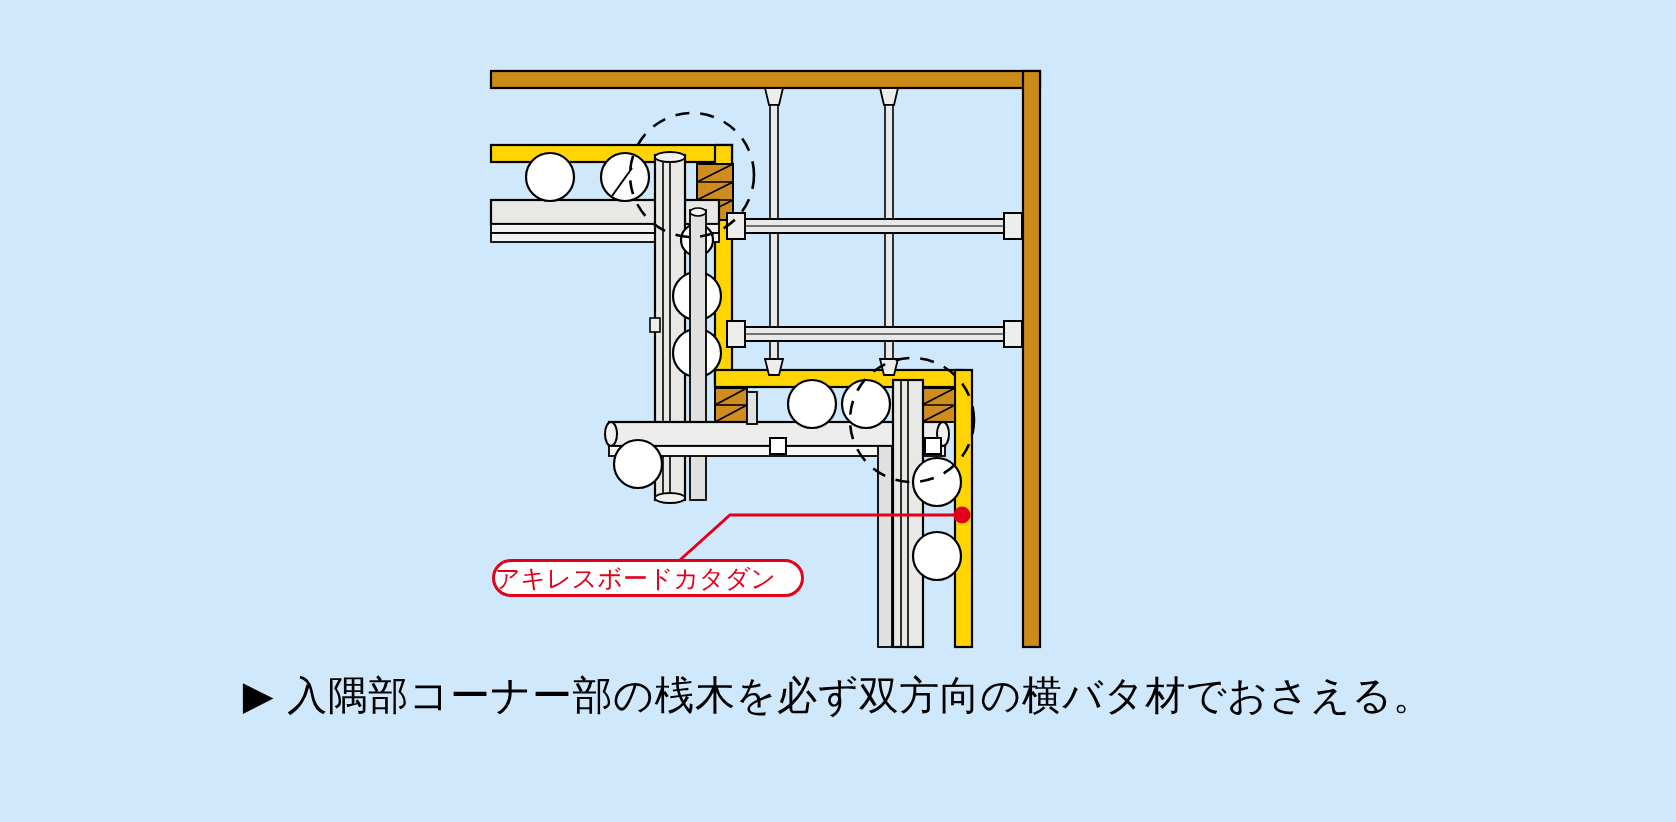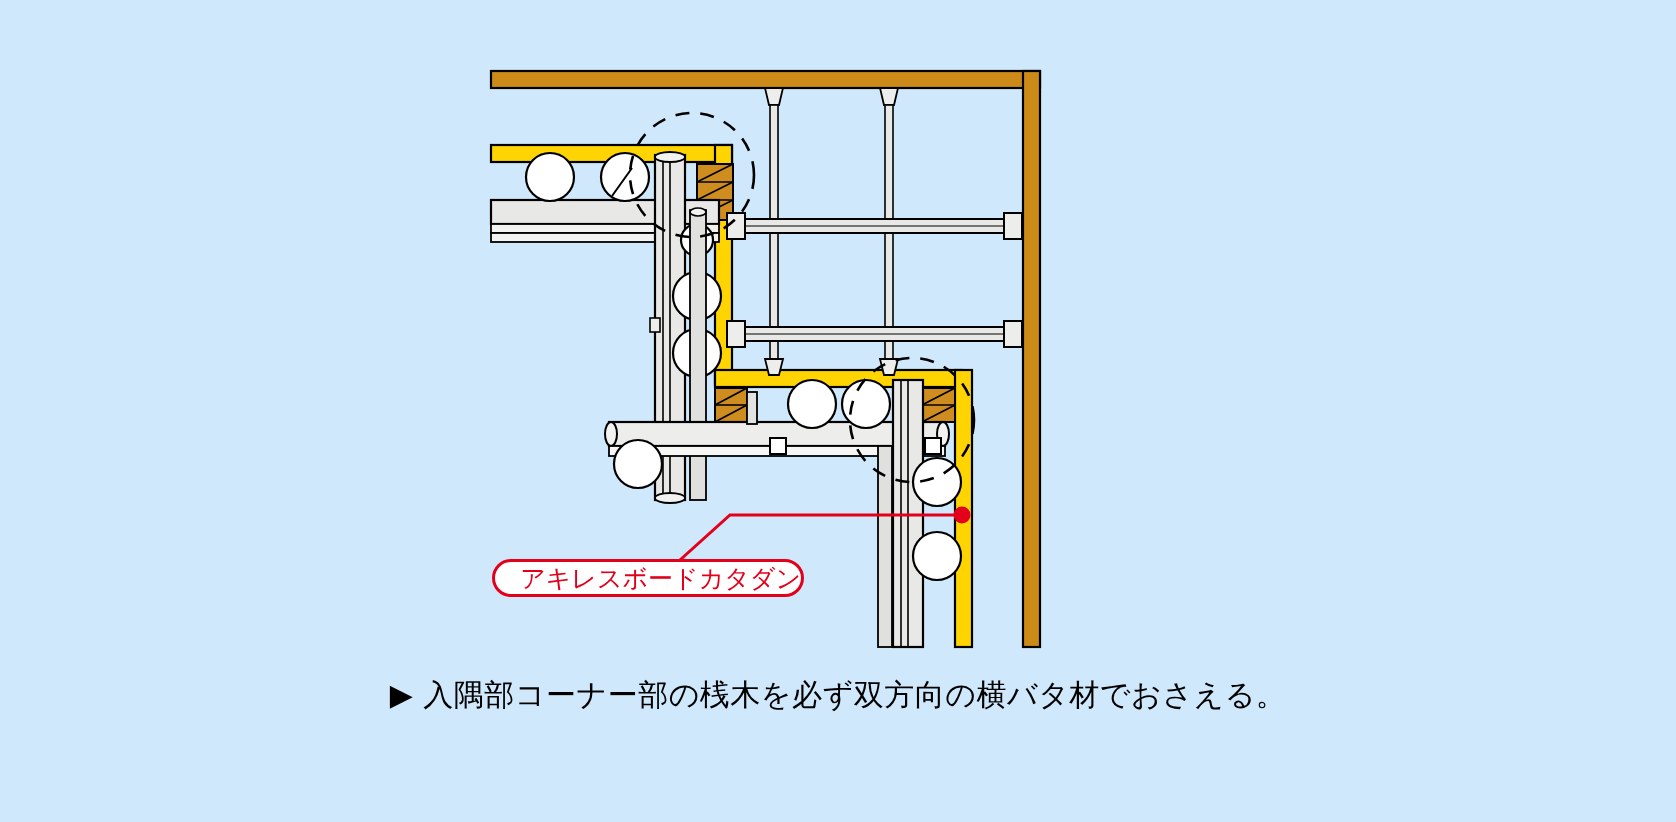--- a/index.html
+++ b/index.html
@@ -27,38 +27,38 @@
     left: 0;
     top: 660px;
     width: 1676px;
     height: 70px;
     display: flex;
     align-items: center;
     justify-content: center;
     pointer-events: none;
   }
   .caption-text {
-    font-size: 30px;
+    font-size: 40px;
     color: #000000;
     letter-spacing: 0.5px;
     white-space: nowrap;
     font-family: "DejaVu Sans", "Liberation Sans", sans-serif;
   }
   .callout-box {
     position: absolute;
     left: 492px;
     top: 559px;
     width: 312px;
     height: 38px;
     border: 3.5px solid #e3001b;
     border-radius: 19px;
     background: #ffffff;
     display: flex;
     align-items: center;
-    justify-content: flex-end;
+    justify-content: flex-start;
     box-sizing: border-box;
   }
   .callout-label {
     font-size: 25px;
     color: #e3001b;
     white-space: nowrap;
     letter-spacing: 0px;
     font-family: "DejaVu Sans", "Liberation Sans", sans-serif;
   }
 </style>

